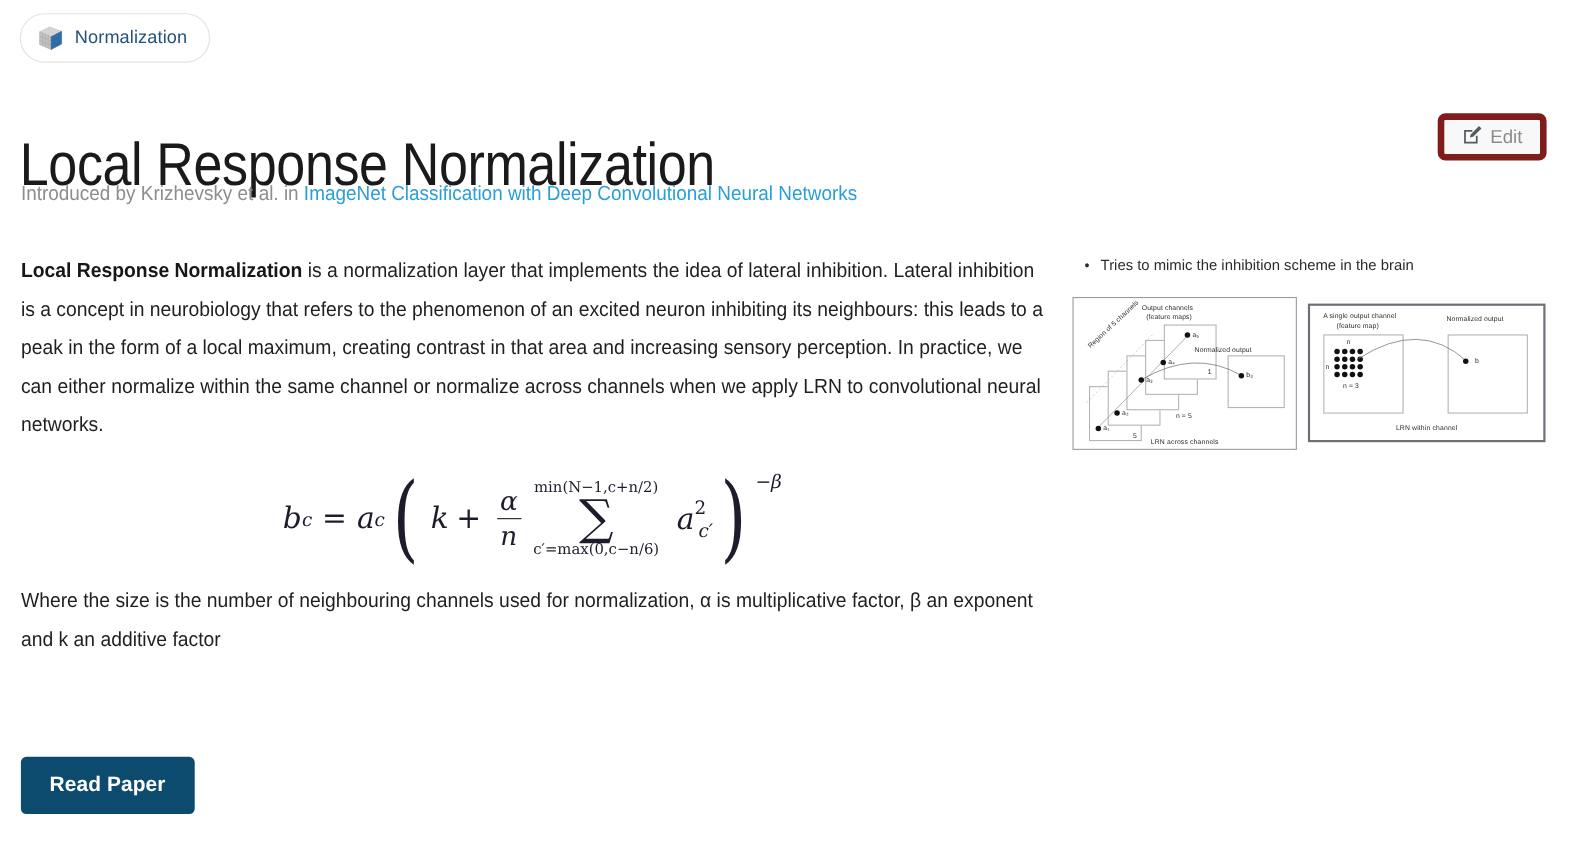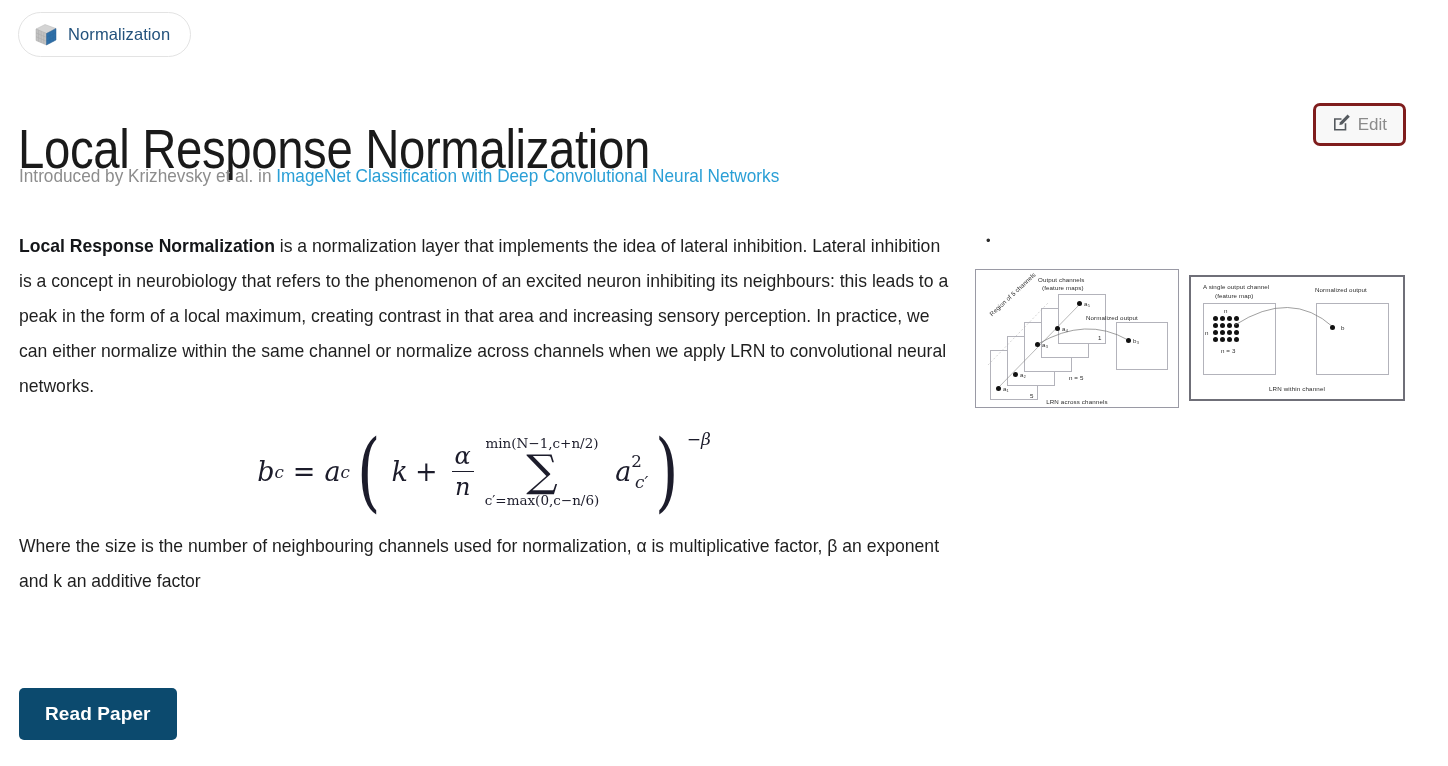--- a/index.html
+++ b/index.html
@@ -37,21 +37,21 @@
     letter-spacing: -0.4px;
     transform: scaleX(0.86); transform-origin: left center;
     white-space: nowrap;
   }
 
   
   .edit-button {
     position: absolute; right: 42px; top: 103px;
     display:flex; align-items:center; gap:7px;
     height: 43px; padding: 0 16px;
-    background: #f8f8f8; border: 3px solid #7f1d1d;
+    background: #f8f8f8; border: 6px solid #7f1d1d;
     border-radius: 7px; cursor: pointer;
   }
   .edit-label { font-size: 17px; color:#8b8b8b; font-weight:400; }
 
   
   .subtitle {
     position: absolute; left: 19px; top: 165px;
     font-size: 18.5px; color: #8d8d8d;
     transform: scaleX(0.93); transform-origin: left center;
     white-space: nowrap;
@@ -234,20 +234,21 @@
 
 
   <div class="actions">
     <button class="btn">Read Paper</button>
   </div>
 
   <div class="right-col">
 
     <div class="bullet-row">
       <span class="bullet-dot">•</span>
+      <span>Tries to mimic the inhibition scheme in the brain</span>
     </div>
 
     <div class="figure">
 
       <div class="fig-panel fig-left">
         <span class="fig-txt" style="left:62px; top:6px;">Output channels</span>
         <span class="fig-txt" style="left:66px; top:14px;">(feature maps)</span>
 
         <span class="fig-txt" style="left:12px; top:42px; transform:rotate(-43deg); transform-origin:left top; width:70px; white-space:normal; line-height:7px;">Region of 5 channels</span>
 

